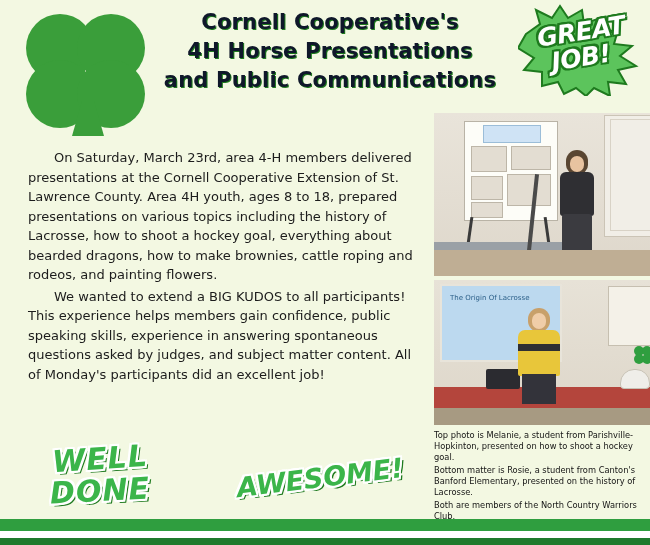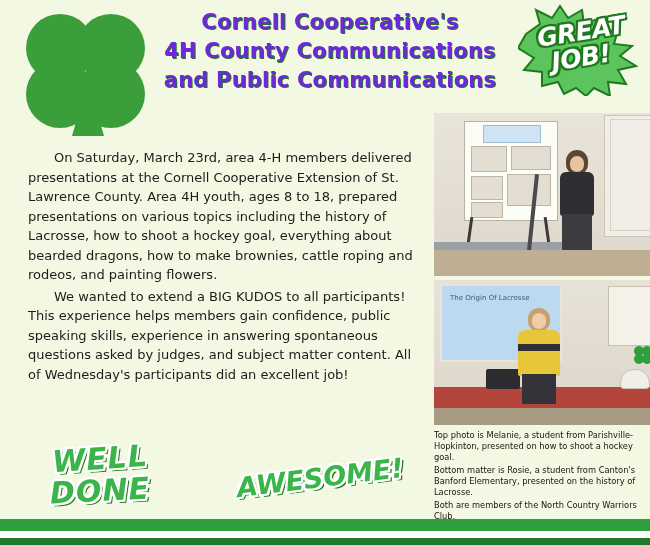--- a/index.html
+++ b/index.html
@@ -29,21 +29,21 @@
     width: 150px;
     height: 130px;
   }
   
   .title-block {
     position: absolute;
     left: 150px;
     top: 8px;
     width: 360px;
     text-align: center;
-    color: #6d28d9;
+    color: #0f172a;
     font-family: "DejaVu Sans", sans-serif;
     font-weight: bold;
     font-size: 21px;
     line-height: 1.38;
     letter-spacing: 0.2px;
     text-shadow: 1px 1px 0 #1e7a1e;
   }
   .title-line {
     display: block;
     white-space: nowrap;
@@ -325,37 +325,37 @@
         <circle cx="52" cy="88" r="34"></circle>
         <circle cx="103" cy="88" r="34"></circle>
         <path d="M74 95 L86 95 L96 130 L64 130 Z"></path>
       </g>
       <path d="M78 60 L78 128" stroke="#f3f8e2" stroke-width="0" fill="none"></path>
     </svg>
   </div>
 
   <div class="title-block">
     <span class="title-line">Cornell Cooperative's</span>
-    <span class="title-line">4H County Communications</span>
+    <span class="title-line">4H Horse Presentations</span>
     <span class="title-line">and Public Communications</span>
   </div>
 
   <div class="greatjob">
     <svg viewBox="0 0 126 92" width="126" height="92" style="position:absolute;left:0;top:0;" aria-hidden="true">
       <polygon points="8,30 22,20 18,6 34,14 42,2 50,14 64,6 66,20 82,14 84,28 100,26 96,40 114,42 102,52 118,62 100,66 108,80 90,78 92,92 76,84 68,92 58,84 46,90 40,78 24,82 24,68 6,66 16,54 0,44" fill="#5cc45c" stroke="#1e7a1e" stroke-width="2"></polygon>
     </svg>
     <div class="gj-text">
       <span class="gj-l1">GREAT</span>
       <span class="gj-l2">JOB!</span>
     </div>
   </div>
 
   <div class="body-text">
     <p>On Saturday, March 23rd, area 4-H members delivered presentations at the Cornell Cooperative Extension of St. Lawrence County.  Area 4H youth, ages 8 to 18, prepared presentations on various topics including the history of Lacrosse, how to shoot a hockey goal, everything about bearded dragons, how to make brownies, cattle roping and rodeos, and painting flowers.</p>
-    <p>We wanted to extend a BIG KUDOS to all participants!  This experience helps members gain confidence, public speaking skills, experience in answering spontaneous questions asked by judges, and subject matter content.  All of Wednesday's participants did an excellent job!</p>
+    <p>We wanted to extend a BIG KUDOS to all participants!  This experience helps members gain confidence, public speaking skills, experience in answering spontaneous questions asked by judges, and subject matter content.  All of Monday's participants did an excellent job!</p>
   </div>
 
   <div class="photo-col">
 
     <div class="photo photo-top">
       <div class="room-wall"></div>
       <div class="door"></div>
       <div class="door2"></div>
       <div class="easel-board">
         <div class="board-title"></div>

